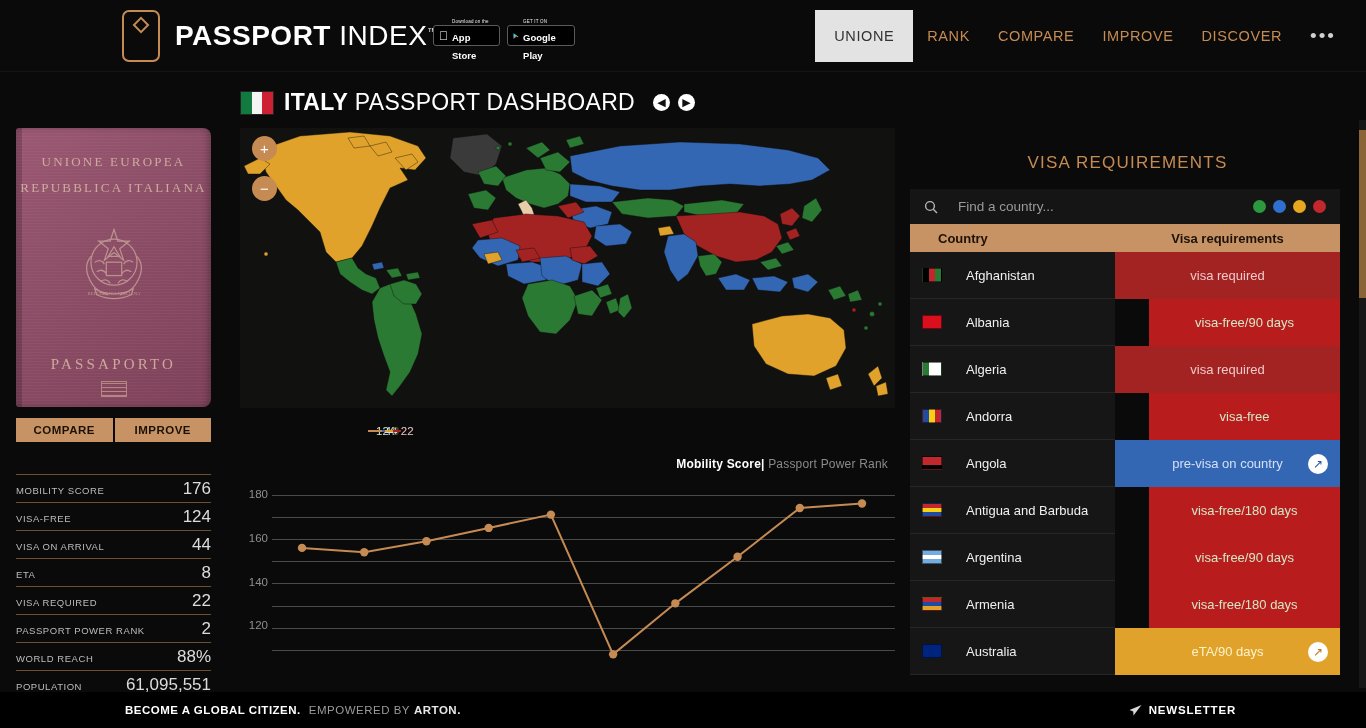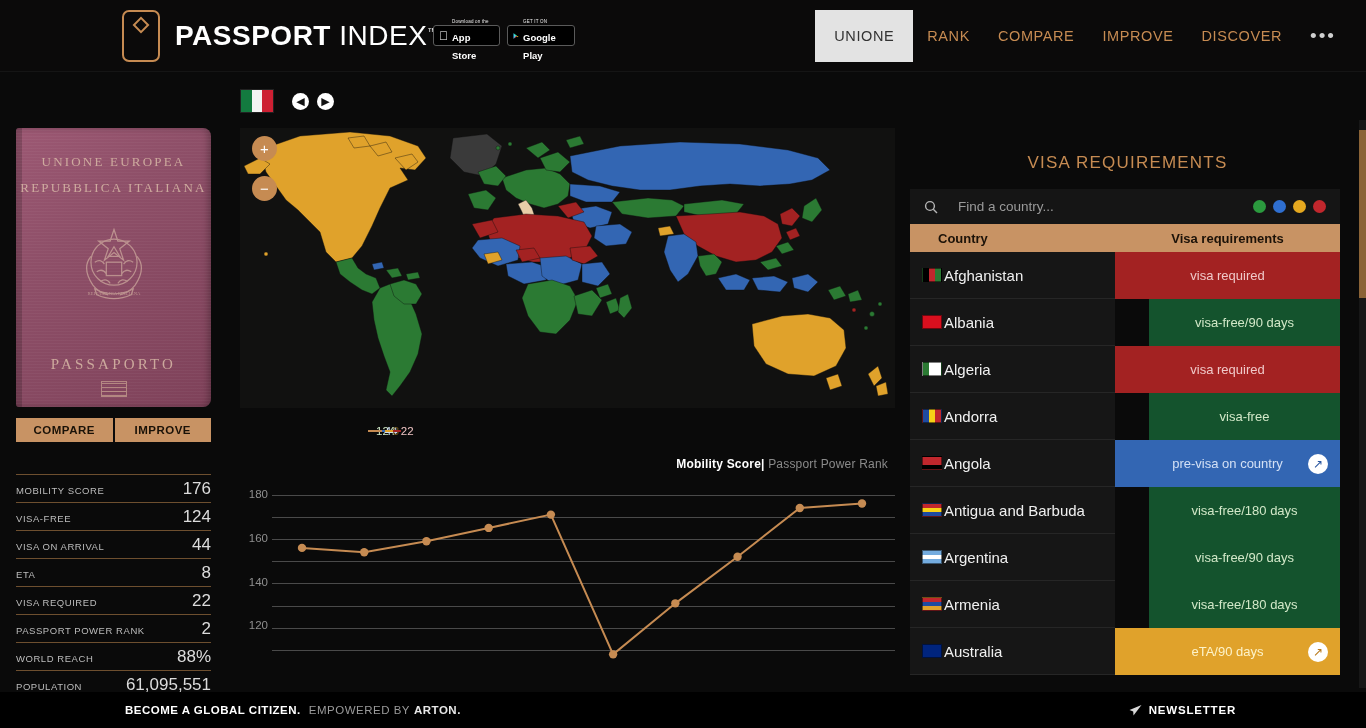--- a/index.html
+++ b/index.html
@@ -195,29 +195,29 @@
   .thead{
     margin-left:10px; width:430px; height:28px; background:#c89364;
     display:flex; align-items:center; color:#1c1208; font-size:13px; font-weight:bold;
   }
   .thead .c1{ width:205px; padding-left:28px; }
   .thead .c2{ flex:1; text-align:center; }
 
   .rows{ margin-left:10px; width:430px; height:0; }
   .row{ display:flex; height:47px; align-items:stretch; }
   .row .country{
-    width:205px; display:flex; align-items:center; gap:2px; padding-left:12px;
+    width:205px; display:flex; align-items:center; gap:24px; padding-left:12px;
     background:#161616; border-bottom:1px solid #262626;
-    font-size:15px; color:#f0f0f0;
+    font-size:13px; color:#f0f0f0;
   }
   .row .req{
     flex:1; display:flex; align-items:center; justify-content:center;
     position:relative; font-size:13px;
   }
-  .req.green{ background:#14532d; color:#d2e8c8;margin-left:34px; }
+  .req.green{ background:#b91c1c; color:#d2e8c8;margin-left:34px; }
   .req.red{ background:#a32222; color:#f0c9c9; }
   .req.blue{ background:#3366b3; color:#d3e0f5; }
   .req.amber{ background:#e0a22b; color:#fdf3c9; }
   .req .goto{
     position:absolute; right:12px; width:20px; height:20px; border-radius:50%;
     background:#fff; color:#2a56a0; display:flex; align-items:center; justify-content:center;
     font-size:12px; line-height:12px;
   }
   .req.amber .goto{ color:#b8791b; }
   .cflag{ width:20px; height:14px; flex:none; display:block; border:1px solid rgba(0,0,0,.5);}
@@ -296,20 +296,21 @@
     <a href="#" class="dots">•••</a>
   </nav>
 </div>
 
 <div class="page-title">
   <span class="flag-it">
     <i style="background:#137a3f"></i>
       <i style="background:#f4f4f4"></i>
       <i style="background:#cd2033"></i>
   </span>
+  <span class="title-text"><span class="tb">ITALY</span><span> PASSPORT DASHBOARD</span></span>
   <span class="nav-arrows">
     <span class="circ-arrow">◀</span>
     <span class="circ-arrow">▶</span>
   </span>
 </div>
 
 <div class="passport">
   <span class="spine"></span>
   <div class="pp-line pp-l1">UNIONE EUROPEA</div>
   <div class="pp-line pp-l2">REPUBBLICA ITALIANA</div>

